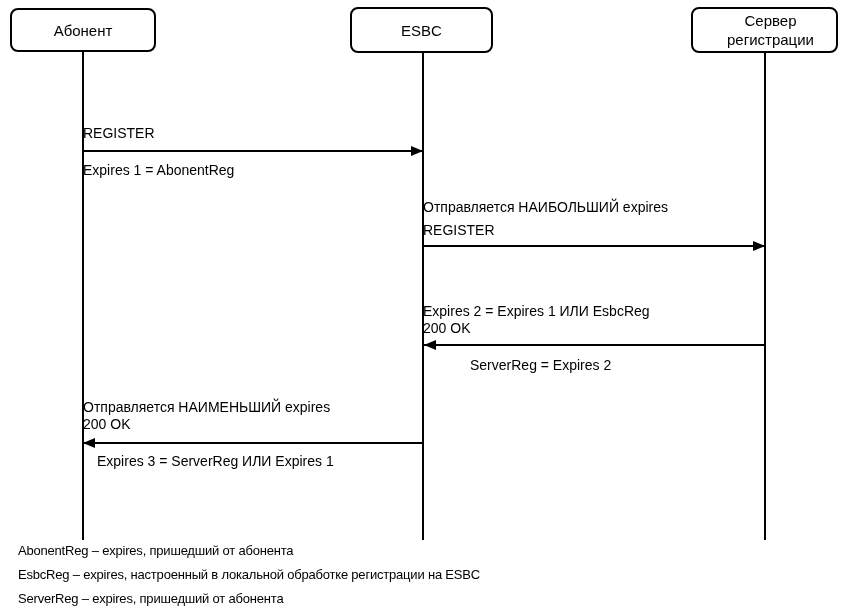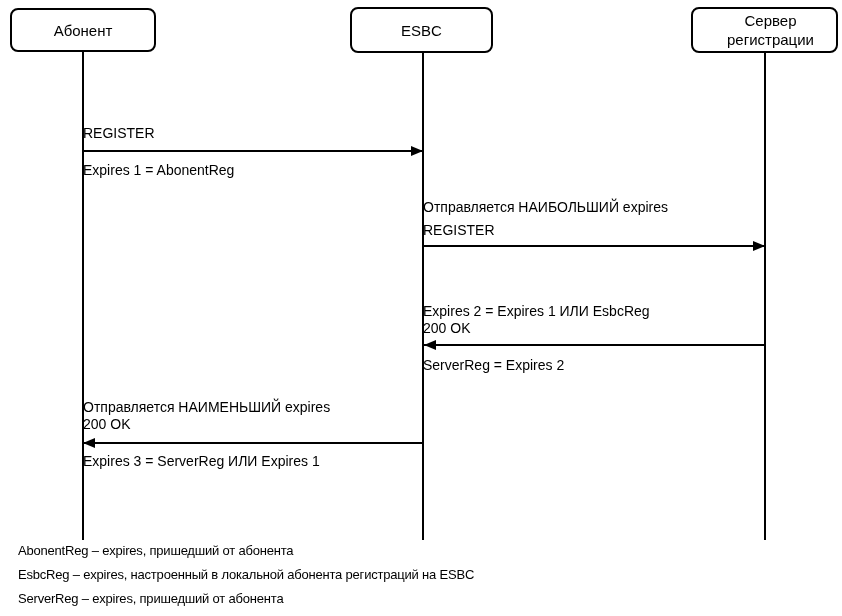--- a/index.html
+++ b/index.html
@@ -74,24 +74,24 @@
   }
   .col-left  { left: 83px;  width: 340px; }
   .col-right { left: 423px; width: 342px; }
 
   .m1-label { top: 124px; }
   .m1-sub   { top: 161px; }
   .m2-pre   { top: 198px; }
   .m2-label { top: 221px; }
   .m2-sub   { top: 258px; margin-top: 44px; }
   .m3-label { top: 319px; }
-  .m3-sub   { top: 356px; }
+  .m3-sub   { top: 356px; padding-left: 47px; }
   .m4-pre   { top: 391px; margin-top: 7px; }
   .m4-label { top: 415px; }
-  .m4-sub   { top: 452px; }
+  .m4-sub   { top: 452px; margin-left: 14px; }
 
   
   .legend {
     position: absolute;
     left: 18px;
     top: 539px;
     font-size: 13px;
     line-height: 24px;
     letter-spacing: -0.2px;
   }
@@ -137,17 +137,17 @@
 
   <div class="lbl col-left m4-pre">Отправляется НАИМЕНЬШИЙ expires</div>
   <div class="lbl col-left m4-label">200 OK</div>
   <div class="msg msg-4">
     <div class="head head-left"></div>
   </div>
   <div class="lbl col-left m4-sub">Expires 3 = ServerReg ИЛИ Expires 1</div>
 
   <div class="legend">
     <div>AbonentReg – expires, пришедший от абонента</div>
-    <div>EsbcReg – expires, настроенный в локальной абонента регистраций на ESBC</div>
+    <div>EsbcReg – expires, настроенный в локальной обработке регистрации на ESBC</div>
     <div>ServerReg – expires, пришедший от абонента</div>
   </div>
 
 </div>
 
 </body></html>

